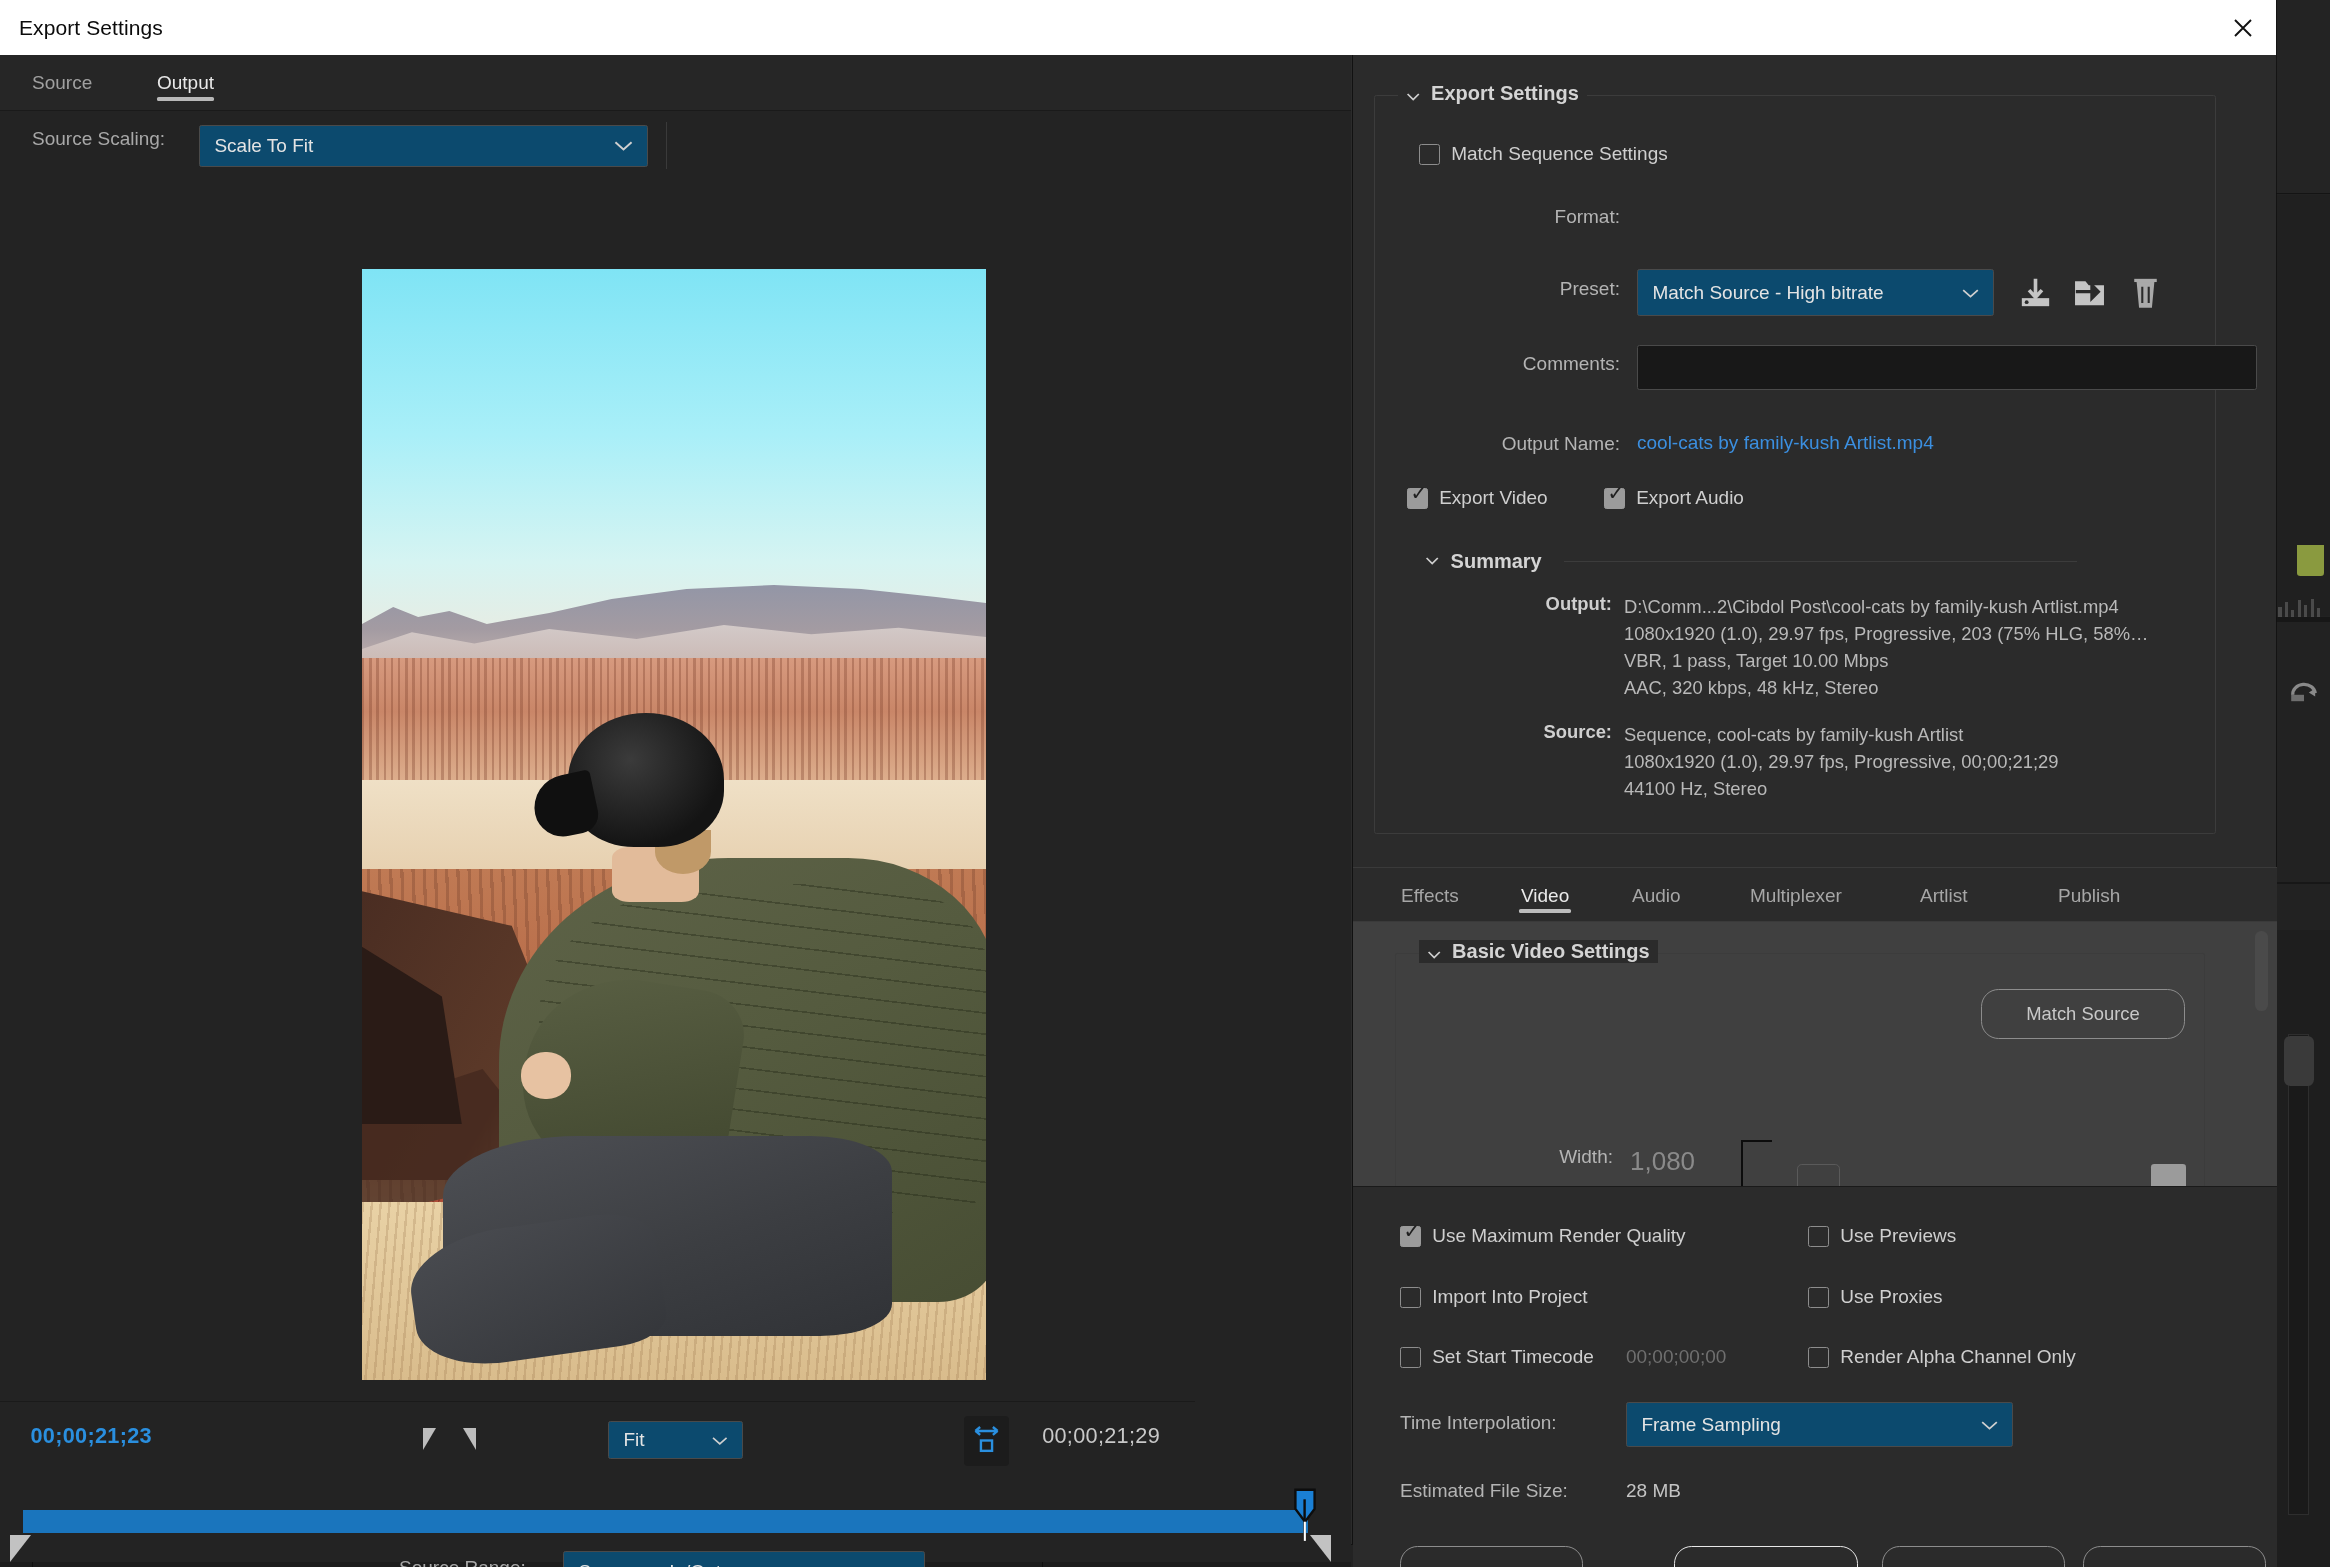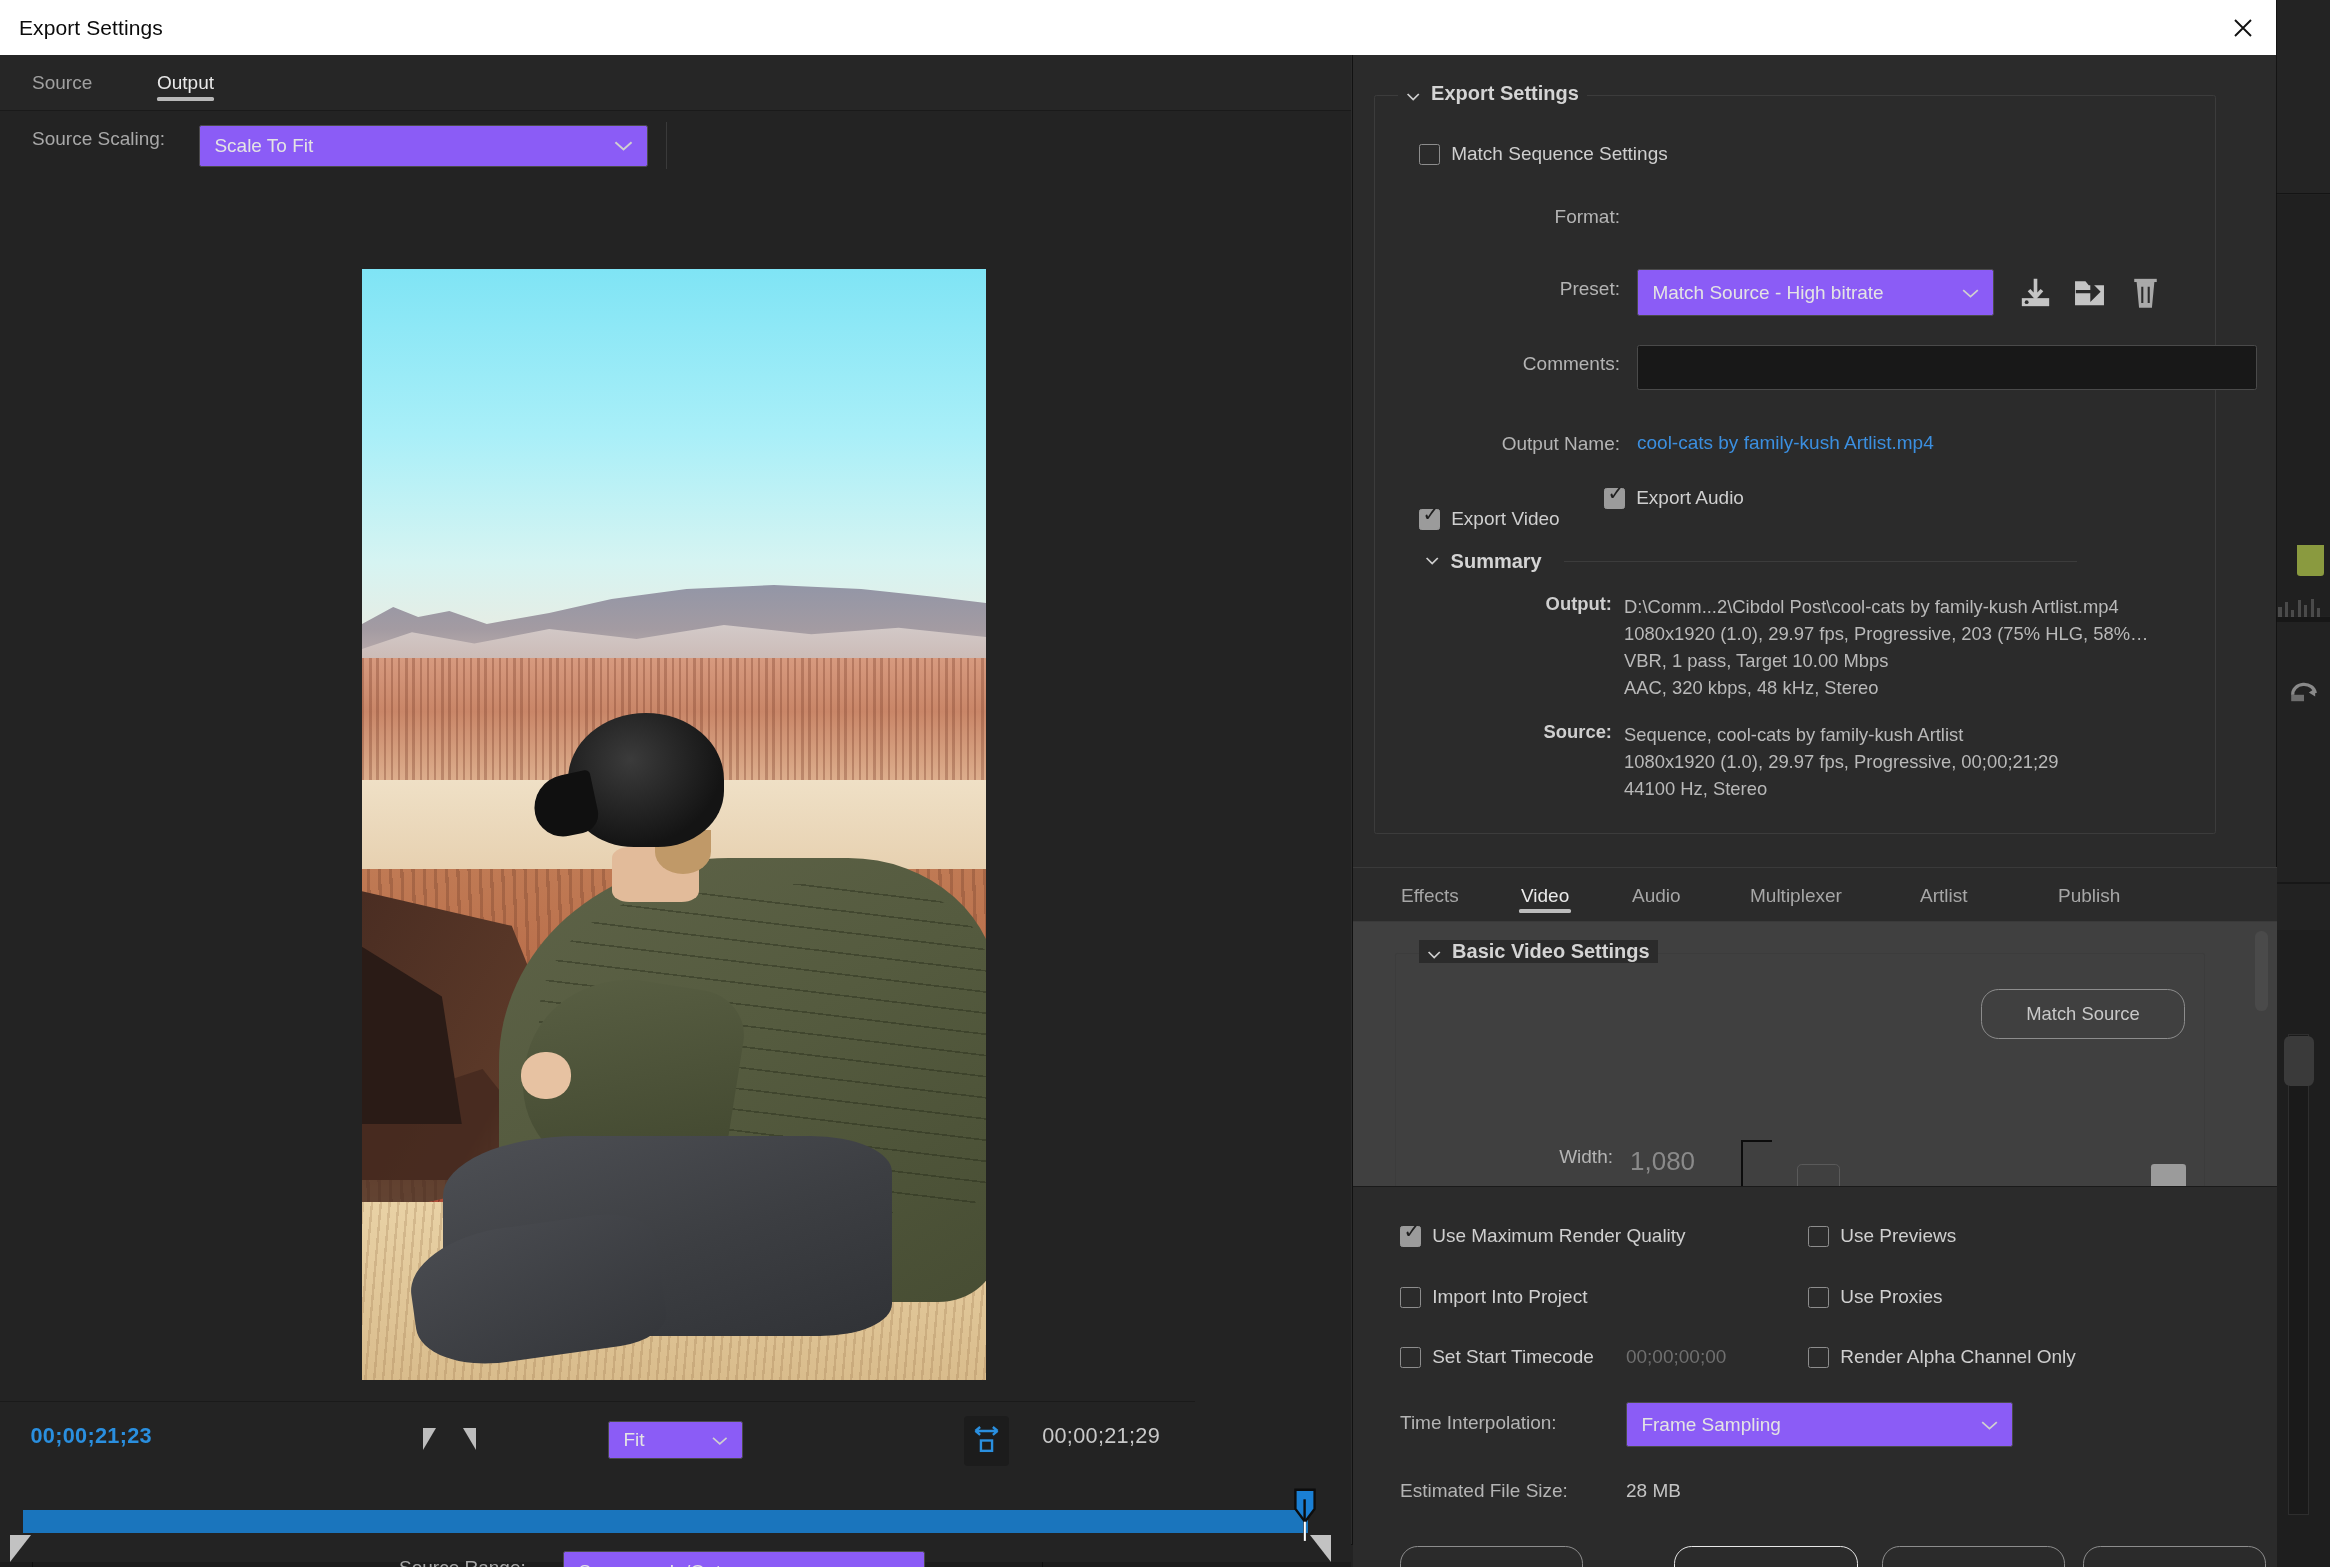--- a/index.html
+++ b/index.html
@@ -46,21 +46,21 @@
 
   
   .left-pane { position:absolute; left:0; top:55px; width:1351px; height:1489px; background:#232323; }
   .tabs-row { position:absolute; left:0; top:0; width:1351px; height:56px; background:#262626; border-bottom:0.8px solid #1a1a1a; }
   .tab { position:absolute; top:0; height:56px; display:flex; align-items:center; font-size:19px; color:#a0a0a0; cursor:pointer;}
   .tab.active { color:#e8e8e8; }
   .tab .underline { position:absolute; left:0; right:0; bottom:9.6px; height:4px; background:#b8b8b8; border-radius:1.6px;}
 
   .scaling-row { position:absolute; left:0; top:57px; width:1351px; height:56px; background:#232323;}
   .scaling-label { position:absolute; left:32px; top:16px; font-size:19px; color:#a8a8a8; }
-  .dd { position:absolute; background:#8b5cf6; border:0.8px solid #4a4a4a; border-radius:2.4px;
+  .dd { position:absolute; background:#0c4a6e; border:0.8px solid #4a4a4a; border-radius:2.4px;
       display:flex; align-items:center; color:#e4e4e4; font-size:19px; cursor:pointer;}
   .dd .val { margin-left:14.4px; white-space:nowrap; }
   .dd .chev { position:absolute; right:13px; top:50%; transform:translateY(-50%); }
   .divider-v { position:absolute; width:0.8px; background:#3a3a3a; }
 
   .preview-area { position:absolute; left:0; top:114px; width:1351px; height:1232px; background:#232323; }
   .video-frame { position:absolute; left:362px; top:100px; width:624px; height:1111px; background:#000;
       overflow:hidden; }
 
   
@@ -370,21 +370,21 @@
             <path d="M19 16 V36 M27 16 V36" stroke="#2b2b2b" stroke-width="2.6"></path>
           </svg>
         </div>
 
         <div class="f-label" style="left:0; width:245px; top:257px;">Comments:</div>
         <input class="dd" style="left: 262px; top: 249px; width: 620px; height: 45px; background: rgb(24, 24, 24); color: rgb(228, 228, 228); padding-left: 13px; font-family: &quot;Liberation Sans&quot;, sans-serif;" placeholder="">
 
         <div class="f-label" style="left:0; width:245px; top:337px;">Output Name:</div>
         <div class="link" style="position:absolute; left:262px; top:336px;">cool-cats by family-kush Artlist.mp4</div>
 
-        <div class="cbrow" style="position:absolute; left:44px; top:391px;margin-top:21px;">
+        <div class="cbrow" style="position:absolute; left:32px; top:391px;">
           <span class="cb on"></span>
           <span>Export Video</span>
         </div>
         <div class="cbrow" style="position:absolute; left:229px; top:391px;">
           <span class="cb on"></span>
           <span>Export Audio</span>
         </div>
 
         <div style="position:absolute; left:50px; top:454px; display:flex; align-items:center; gap:11.2px;">
           <span class="twisty">

